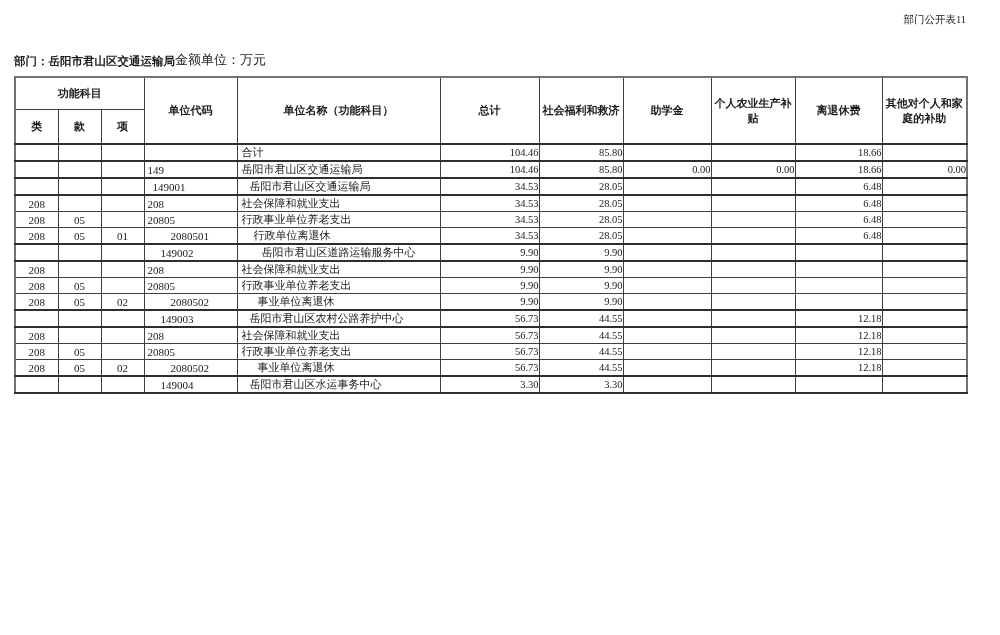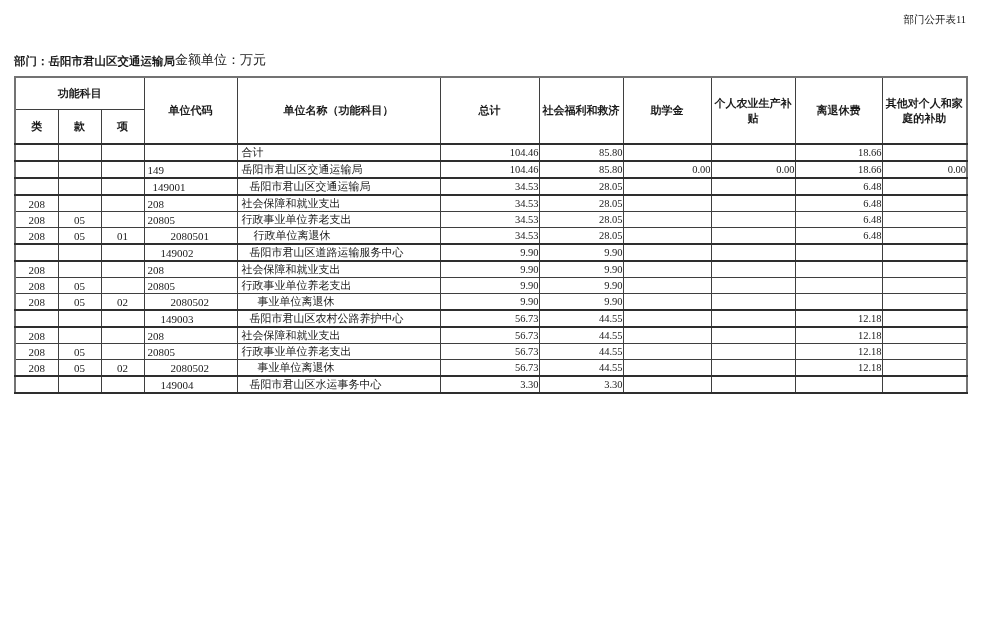--- a/index.html
+++ b/index.html
@@ -205,21 +205,21 @@
     <td class="num"></td>
     <td class="num"></td>
     <td class="num">6.48</td>
     <td class="num"></td>
   </tr>
         <tr class="unit-row">
     <td class="cen"></td>
     <td class="cen"></td>
     <td class="cen"></td>
     <td class="code" style="padding-left: 16px;">149002</td>
-    <td class="name" style="padding-left: 12px;">岳阳市君山区道路运输服务中心</td>
+    <td class="name" style="padding-left: 24px;">岳阳市君山区道路运输服务中心</td>
     <td class="num">9.90</td>
     <td class="num">9.90</td>
     <td class="num"></td>
     <td class="num"></td>
     <td class="num"></td>
     <td class="num"></td>
   </tr>
         <tr>
     <td class="cen">208</td>
     <td class="cen"></td>

